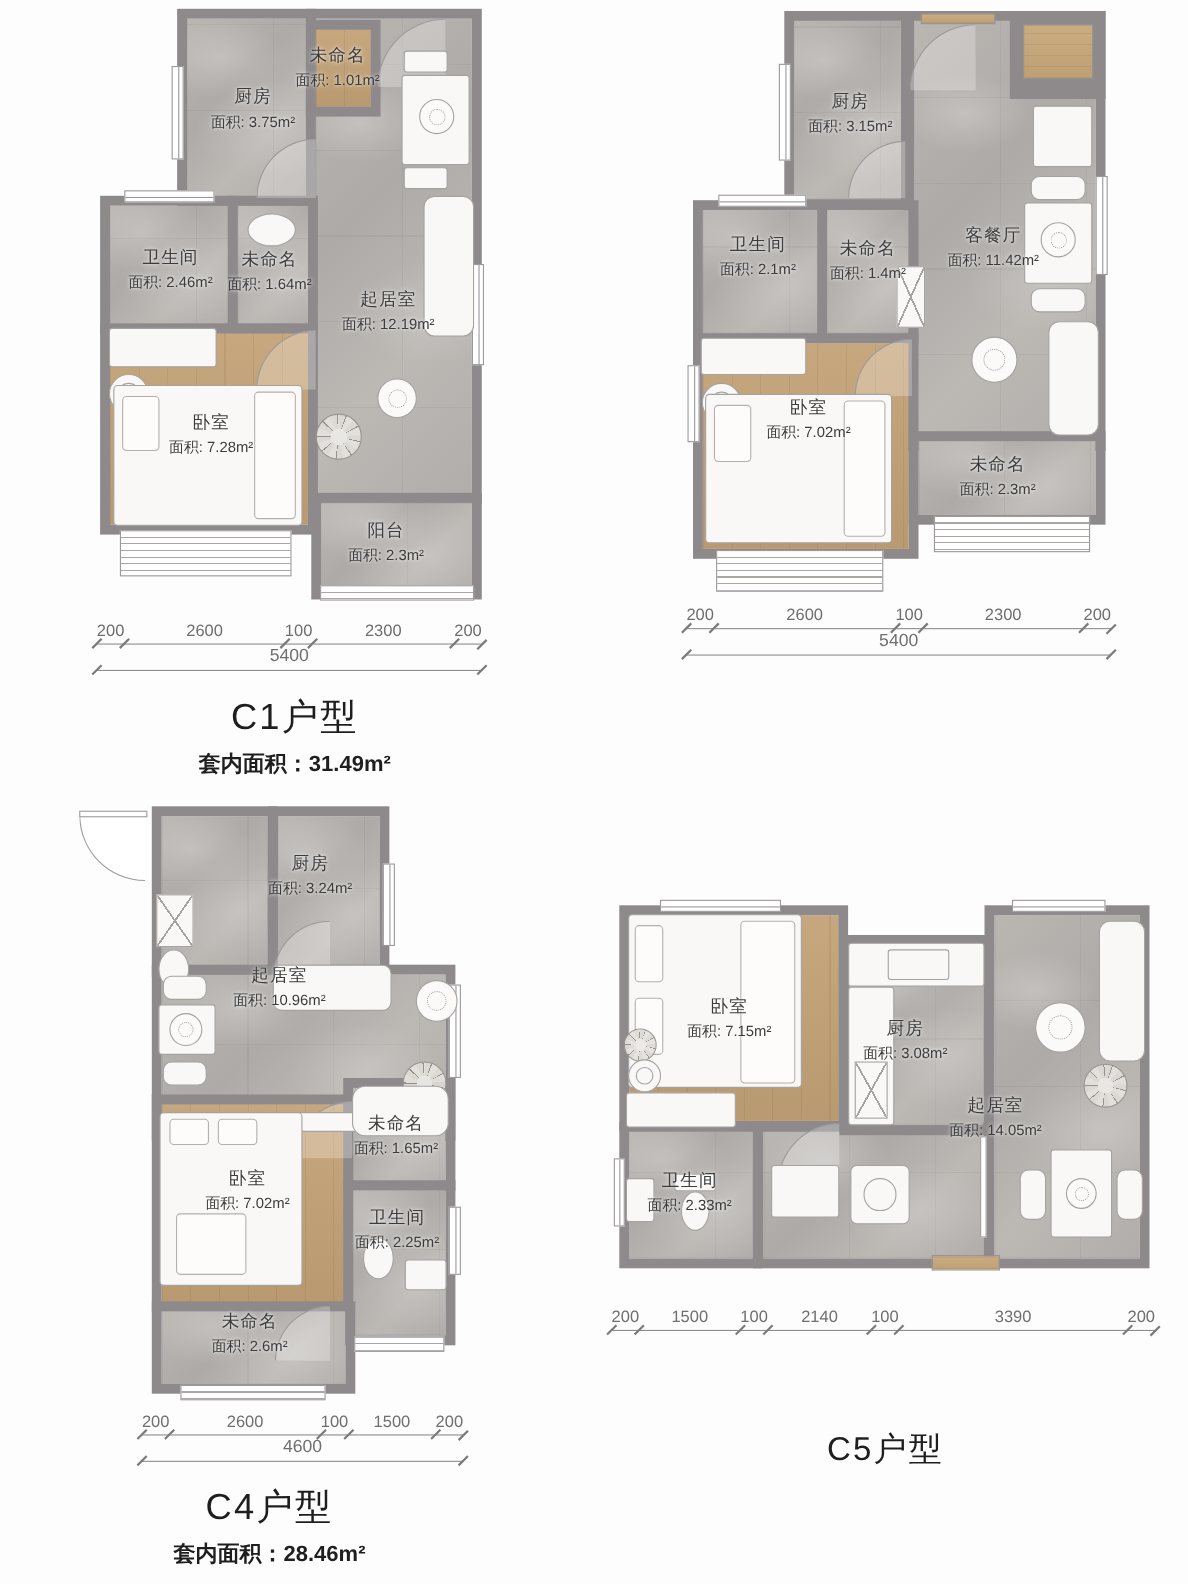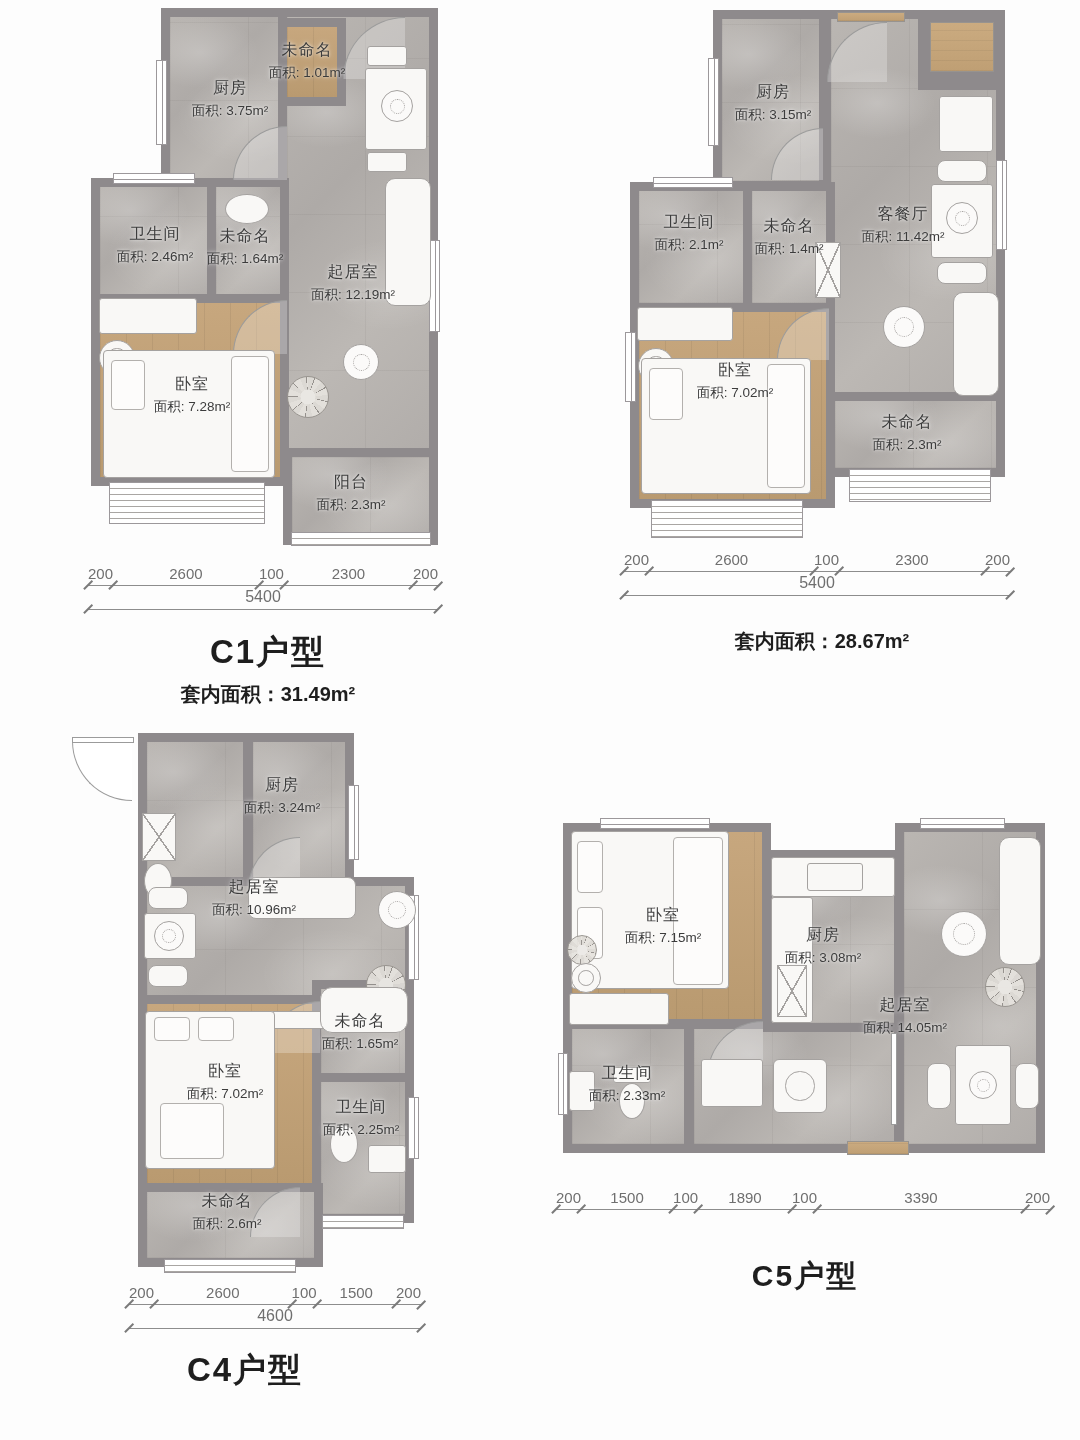--- a/index.html
+++ b/index.html
@@ -63,21 +63,21 @@
   .segrow::after{content:"";position:absolute;right:-6px;bottom:-1px;width:12px;height:1.6px;
        background:#7a7a7a;transform:rotate(-45deg);}
   .totrow{position:relative;height:24px;display:flex;align-items:flex-end;justify-content:center;
        border-bottom:1.2px solid #8d8d8d;font-size:16px;}
   .totrow span{margin-bottom:3px;}
   .totrow::before{content:"";position:absolute;left:-6px;bottom:-1px;width:12px;height:1.6px;
        background:#7a7a7a;transform:rotate(-45deg);}
   .totrow::after{content:"";position:absolute;right:-6px;bottom:-1px;width:12px;height:1.6px;
        background:#7a7a7a;transform:rotate(-45deg);}
   .ptitle{position:absolute;text-align:center;color:var(--title);}
-  .ptitle .tn{font-size:33px;font-weight:700;letter-spacing:2px;}
+  .ptitle .tn{font-size:33px;font-weight:400;letter-spacing:2px;}
   .ptitle .ta{font-size:20px;font-weight:600;margin-top:6px;}
   .ptitle.small .tn{font-size:30px;}
   .ptitle.small .ta{font-size:18px;}
 </style>
 </head>
 <body>
 
 <div class="page">
 
   <div class="plan" style="left:85px;top:8px;width:355px;height:537px;">
@@ -250,21 +250,20 @@
       <div class="seg" style="flex:200">
           <span>200</span>
         </div>
     </div>
     <div class="totrow">
         <span>5400</span>
       </div>
   </div>
 
   <div class="ptitle" style="left:672px;top:622px;width:300px;">
-    <div class="ta">套内面积：28.67m²</div>
   </div>
 
   <div class="plan" style="left:130px;top:725px;width:292px;height:545px;">
     <div class="room marble" style="left:8px;top:8px;width:114px;height:155px;"></div>
     <div class="room marble" style="left:114px;top:8px;width:110px;height:162px;"></div>
     <div class="room marble" style="left:8px;top:152px;width:276px;height:160px;"></div>
     <div class="room wood" style="left:8px;top:270px;width:185px;height:198px;"></div>
     <div class="room marble" style="left:182px;top:255px;width:102px;height:103px;"></div>
     <div class="room marble" style="left:182px;top:348px;width:102px;height:150px;"></div>
     <div class="room marble" style="left:8px;top:458px;width:185px;height:84px;"></div>
@@ -343,20 +342,21 @@
           <span>200</span>
         </div>
     </div>
     <div class="totrow">
         <span>4600</span>
       </div>
   </div>
 
   <div class="ptitle" style="left:95px;top:1348px;width:300px;">
     <div class="tn">C4户型</div>
+    <div class="ta">套内面积：28.46m²</div>
   </div>
 
   <div class="plan" style="left:555px;top:815px;width:495px;height:350px;">
     <div class="room wood" style="left:8px;top:8px;width:208px;height:205px;"></div>
     <div class="room marble" style="left:130px;top:205px;width:218px;height:133px;"></div>
     <div class="room marble" style="left:8px;top:205px;width:130px;height:133px;"></div>
     <div class="room marble" style="left:208px;top:35px;width:140px;height:182px;"></div>
     <div class="room marble" style="left:340px;top:8px;width:150px;height:330px;"></div>
 
     <div class="win h" style="left:45px;top:3px;width:110px;height:11px;"></div>
@@ -414,31 +414,31 @@
       <div class="seg" style="flex:200">
           <span>200</span>
         </div>
       <div class="seg" style="flex:1500">
           <span>1500</span>
         </div>
       <div class="seg" style="flex:100">
           <span>100</span>
         </div>
       <div class="seg" style="flex:1530">
-          <span>1890</span>
+          <span>2140</span>
         </div>
       <div class="seg" style="flex:100">
           <span>100</span>
         </div>
       <div class="seg" style="flex:3390">
           <span>3390</span>
         </div>
       <div class="seg" style="flex:200">
           <span>200</span>
         </div>
     </div>
   </div>
 
-  <div class="ptitle small" style="left:655px;top:1256px;width:300px;">
+  <div class="ptitle small" style="left:655px;top:1297px;width:300px;">
     <div class="tn">C5户型</div>
   </div>
 
 </div>
 
 </body></html>

